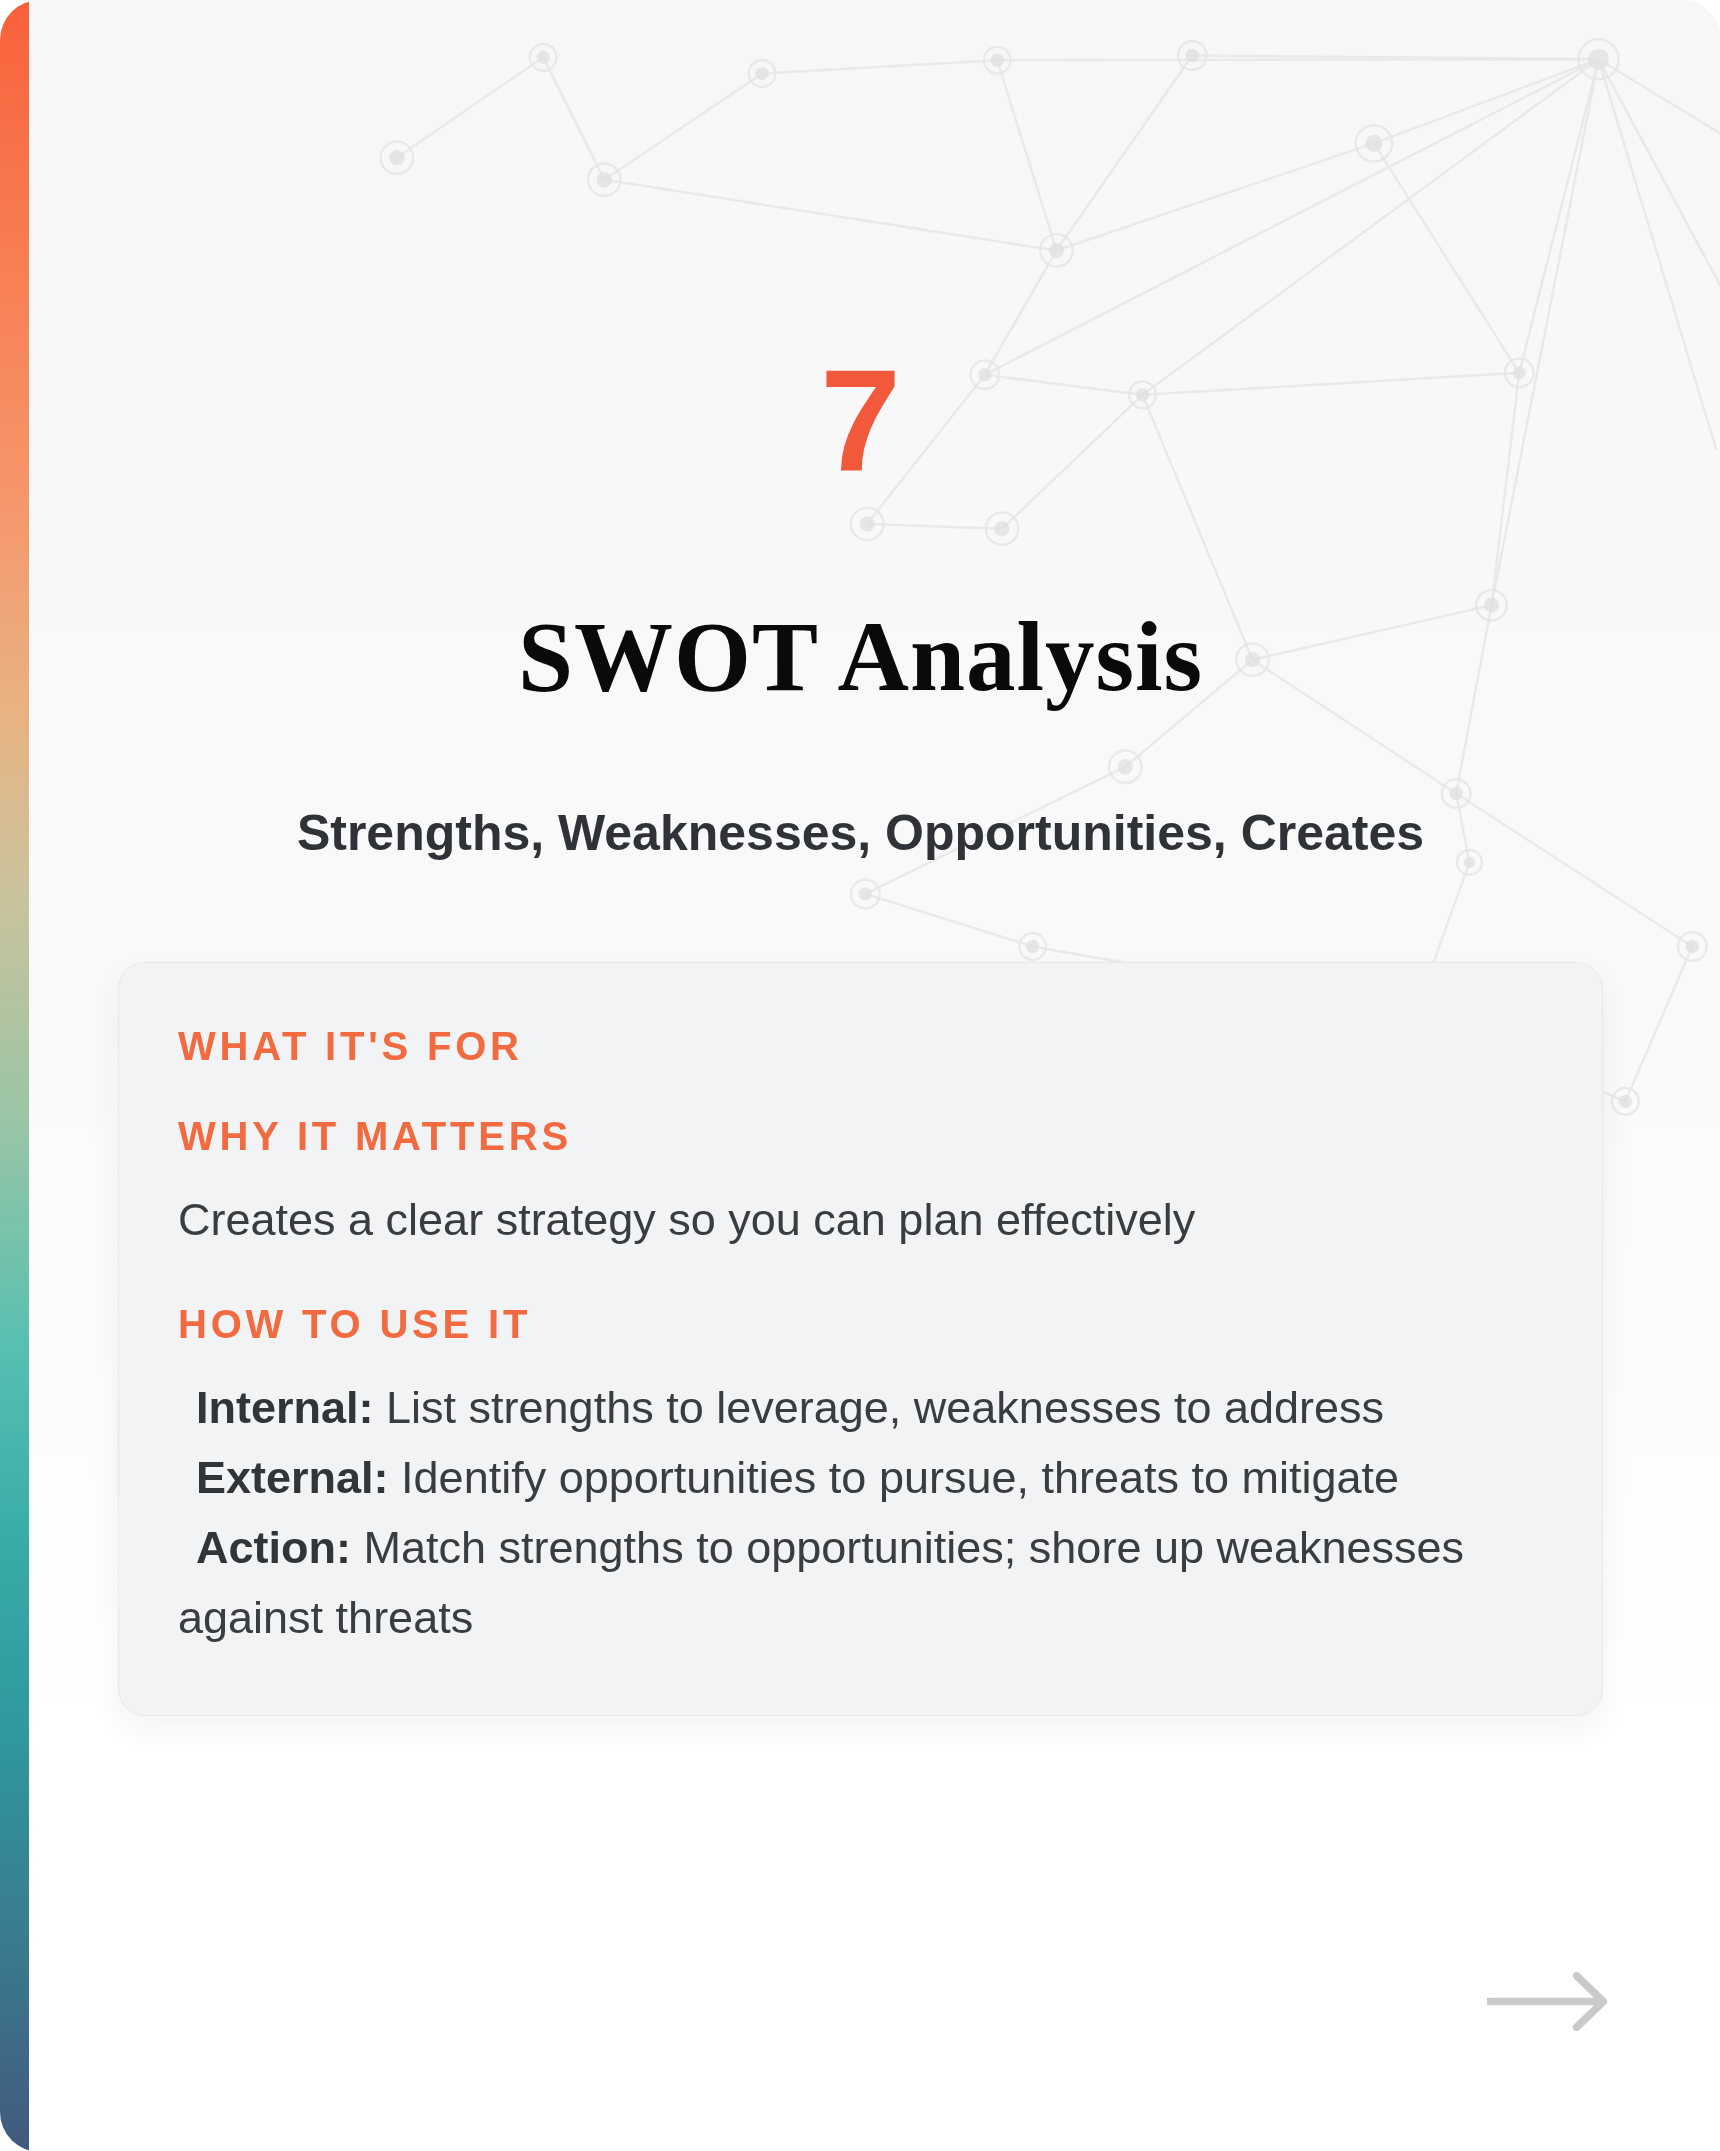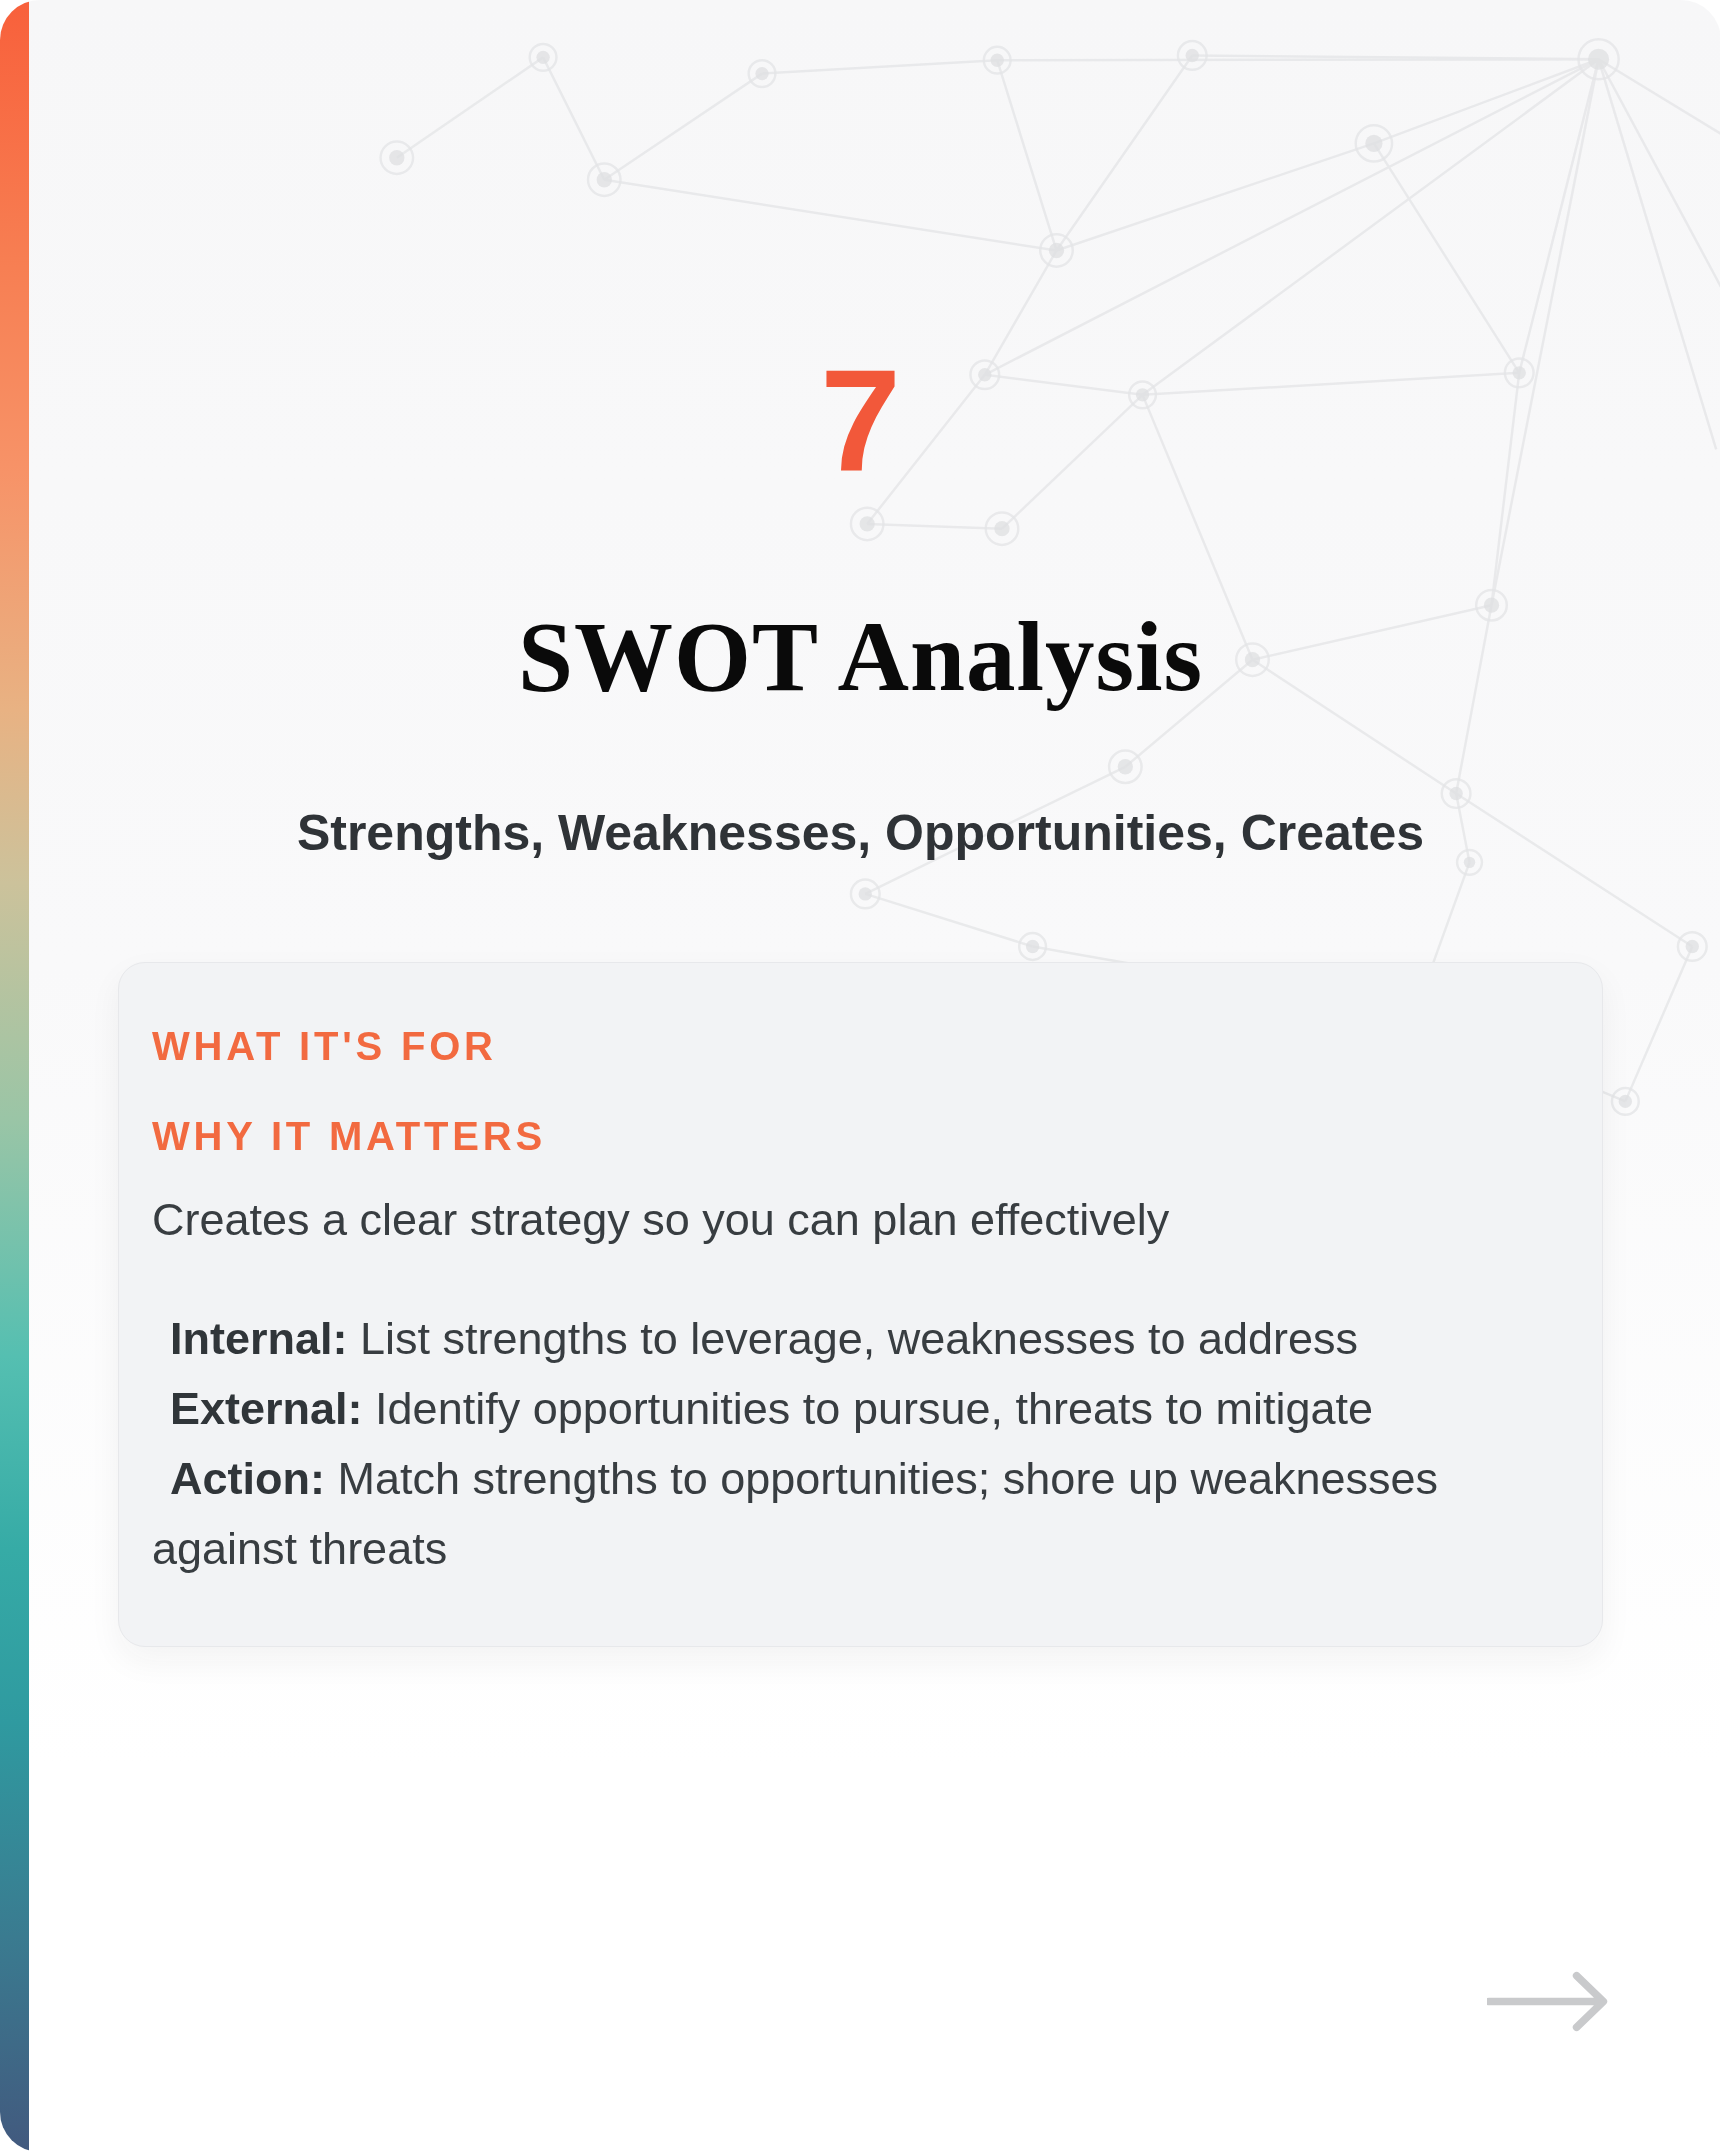--- a/index.html
+++ b/index.html
@@ -47,21 +47,21 @@
     margin-top:91px;
     font-weight:700;font-size:50px;line-height:1.2;
     color:var(--subtitle-color);letter-spacing:0;
   }
   .card{
     box-sizing:border-box;
     width:1485px;margin:99px auto 0 auto;
     background:var(--card-bg);
     border:1px solid var(--card-border);
     border-radius:27px;
-    padding:63px 33px;
+    padding:63px 59px;
     text-align:left;
     box-shadow:0 13.4px 32.5px rgba(30,35,45,0.05);
   }
   .card-section + .card-section{margin-top:50px;}
   .section-heading{
     margin:0 0 29px 0;
     font-size:40px;line-height:1;font-weight:700;
     letter-spacing:3.8px;
     color:var(--accent-heading);
   }
@@ -196,20 +196,21 @@
     </section>
 
     <section class="card-section">
       <h2 class="section-heading">WHY IT MATTERS</h2>
       <div class="section-body">
             <p class="body-line">Creates a clear strategy so you can plan effectively</p>
           </div>
     </section>
 
     <section class="card-section">
+      <h2 class="section-heading">HOW TO USE IT</h2>
       <div class="section-body">
             <p class="body-line"><strong>Internal:</strong> List strengths to leverage, weaknesses to address</p>
             <p class="body-line"><strong>External:</strong> Identify opportunities to pursue, threats to mitigate</p>
             <p class="body-line"><strong>Action:</strong> Match strengths to opportunities; shore up weaknesses against threats</p>
           </div>
     </section>
   </div>
   </div>
 
   <div class="next-arrow" role="button" aria-label="next">

